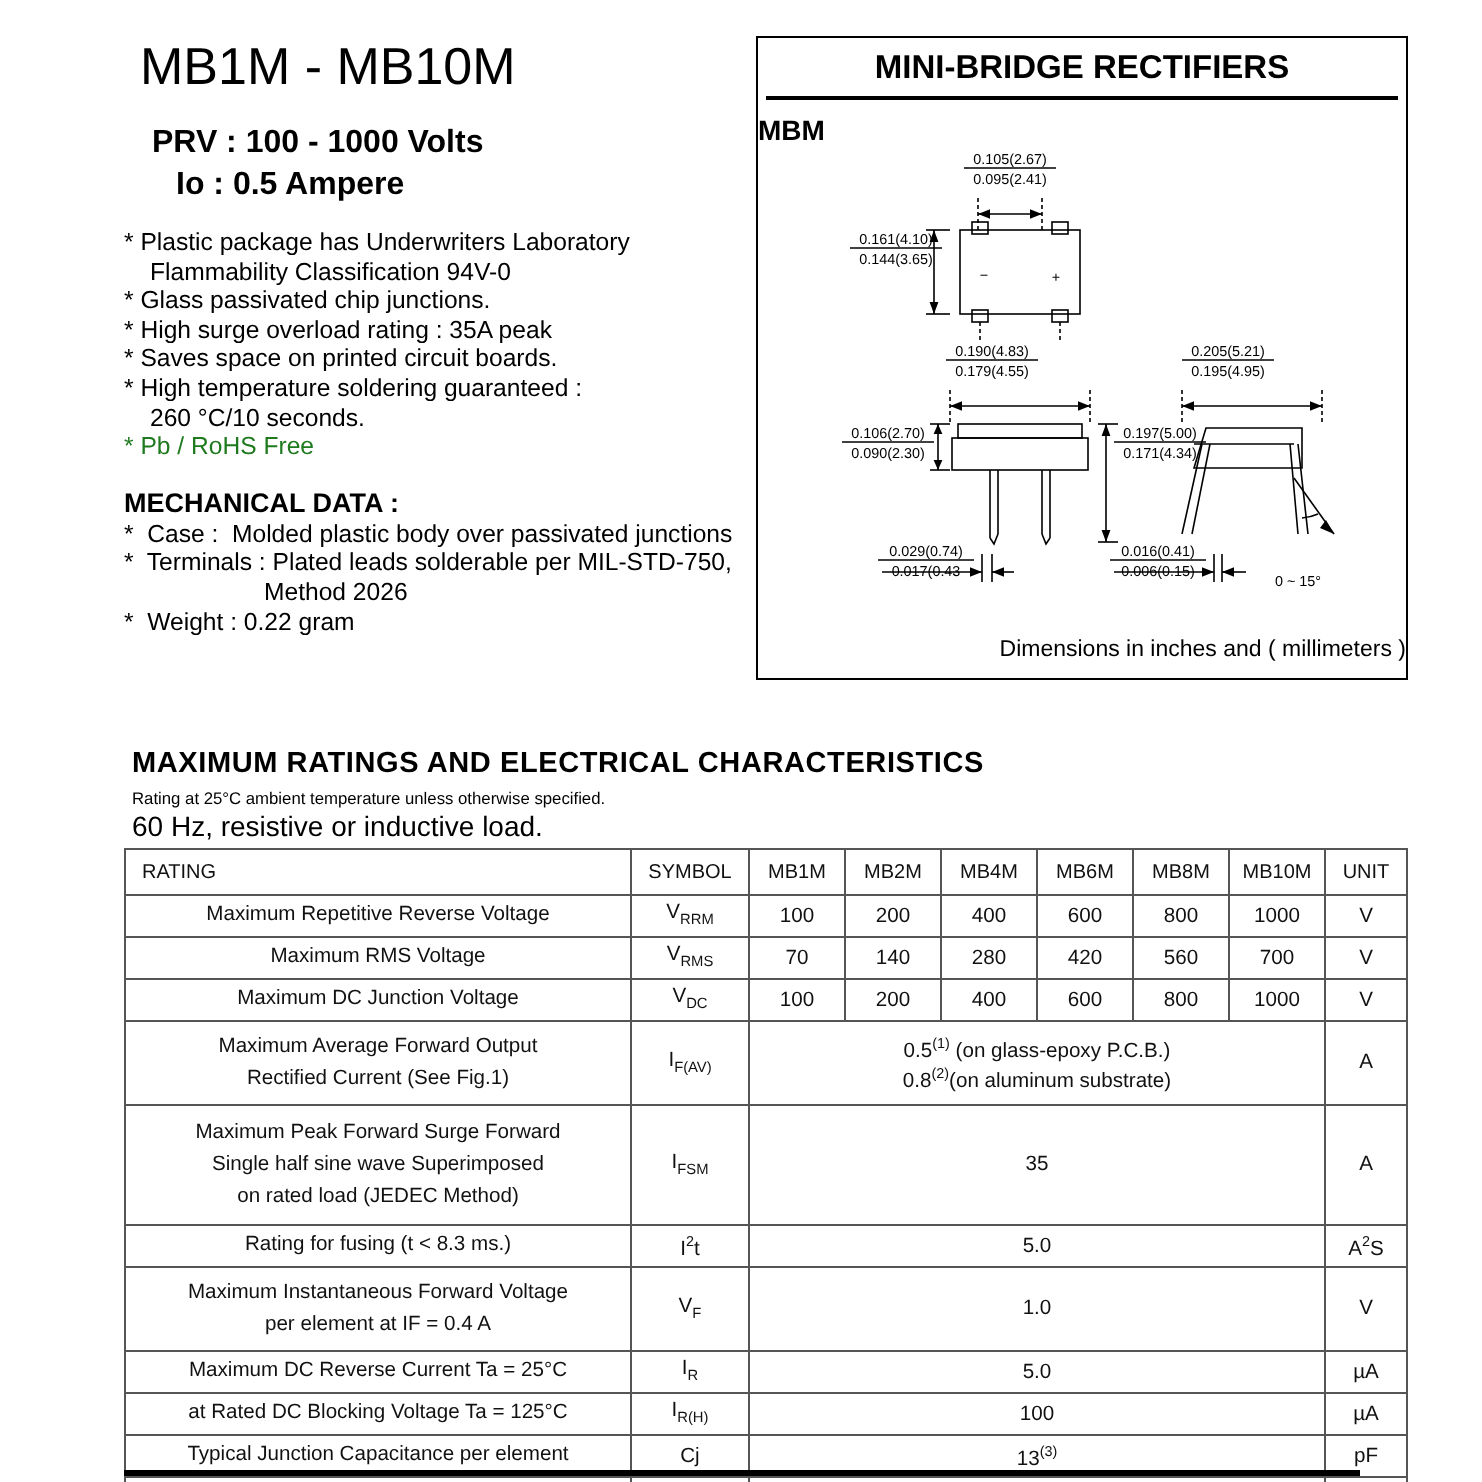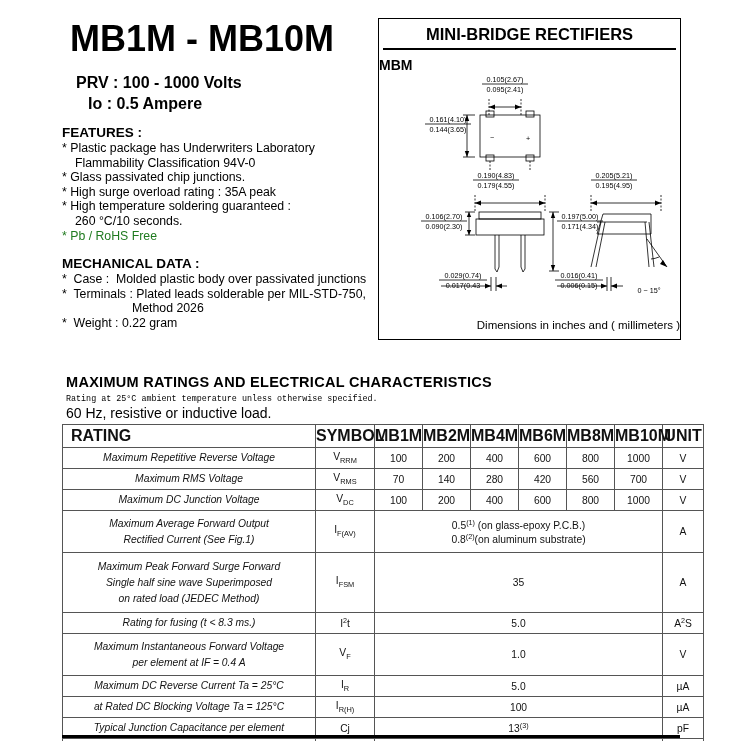--- a/index.html
+++ b/index.html
@@ -4,82 +4,82 @@
 <style>
   html,body{margin:0;padding:0;}
   body{
     width:741px;height:741px;background:#fff;
     font-family:"Liberation Sans", sans-serif;
     color:#000;position:relative;overflow:hidden;
   }
   .page{position:absolute;left:0;top:0;width:741px;height:741px;}
 
   .left-col{position:absolute;left:62px;top:18px;width:310px;}
-  .title{font-size:36px;font-weight:bold;letter-spacing:0px;margin:0 0 14px 8px;}
+  .title{font-size:26px;font-weight:normal;letter-spacing:0px;margin:0 0 14px 8px;}
   .prv{font-size:16px;font-weight:bold;margin:0 0 3px 14px;}
   .io{font-size:16px;font-weight:bold;margin:0 0 12px 26px;}
 
   .sec-head{font-size:13.5px;font-weight:bold;margin:0 0 1px 0;}
   .bullets{margin:0;padding:0;list-style:none;}
   .bullets li{font-size:12.3px;line-height:14.6px;white-space:pre;}
   .ind{padding-left:13px;}
   .green{color:#1f7a1f;}
 
   .mech{margin-top:13px;}
 
   
-  .right-panel{position:absolute;left:378px;top:18px;width:303px;height:322px;
+  .right-panel{position:absolute;left:378px;top:18px;width:326px;height:322px;
     border:1.6px solid #000;box-sizing:border-box;}
   .rp-title{font-size:16.5px;font-weight:bold;text-align:center;margin:6px 0 4px 0;}
   .rp-rule{height:2px;background:#000;margin:0 4px;}
   .rp-mbm{font-size:14px;font-weight:bold;text-align:left;margin:7px 0 0 0;}
   .rp-foot{font-size:11.5px;font-weight:normal;text-align:right;position:absolute;left:0;bottom:8px;width:100%;}
   .dwg{position:absolute;left:0;top:52px;width:301px;height:250px;}
 
   .dim{font-size:7.2px;font-family:"Liberation Sans", sans-serif;fill:#000;}
 
   
   .mrec{position:absolute;left:66px;top:374px;font-size:14.5px;font-weight:bold;letter-spacing:0.3px;}
-  .note1{position:absolute;left:66px;top:394px;font-size:8.4px;font-family:Liberation Mono, monospace;}
+  .note1{position:absolute;left:66px;top:394px;font-size:8.4px;}
   .note2{position:absolute;left:66px;top:405px;font-size:14px;}
 
   table.specs{position:absolute;left:62px;top:424px;width:618px;border-collapse:collapse;
      table-layout:fixed;}
   table.specs td,table.specs th{
      border:1px solid #555;font-size:10.3px;font-weight:normal;
      padding:0 0 0 0;text-align:center;vertical-align:middle;color:#111;}
-  table.specs th{font-weight:bold;font-size:16px;height:22px;}
+  table.specs th{font-weight:normal;font-size:10px;height:22px;}
   .c-rating{width:244px;text-align:left !important;padding-left:8px !important;}
   .c-sym{width:58px;margin-top:23px;}
   .c-part{width:47px;}
   .c-unit{width:40px;}
-  .rating-cell{text-align:left;padding-left:8px;line-height:16px;font-style:italic;}
+  .rating-cell{text-align:left;padding-left:8px;line-height:16px;}
   .rowh1{height:21px;}
   .rowh2{height:42px;}
   .rowh3{height:60px;}
   sub{font-size:7.4px;}
   sup{font-size:7.2px;}
   .tbl-bottom{position:absolute;left:62px;width:618px;height:3px;background:#000;top:735px;}
 </style>
 </head>
 <body>
 
 <div class="page">
 
   <div class="left-col">
     <div class="title">MB1M - MB10M</div>
     <div class="prv">PRV : 100 - 1000 Volts</div>
     <div class="io">Io : 0.5 Ampere</div>
 
-    <div class="sec-head">FEATURES :</div>
     <ul class="bullets">
       <li>* Plastic package has Underwriters Laboratory</li>
       <li class="ind">Flammability Classification 94V-0</li>
       <li>* Glass passivated chip junctions.</li>
       <li>* High surge overload rating : 35A peak</li>
+      <li>* Saves space on printed circuit boards.</li>
       <li>* High temperature soldering guaranteed :</li>
       <li class="ind">260 °C/10 seconds.</li>
       <li class="green">* Pb / RoHS Free</li>
     </ul>
 
     <div class="mech">
       <div class="sec-head">MECHANICAL  DATA :</div>
       <ul class="bullets">
         <li>*  Case :  Molded plastic body over passivated junctions</li>
         <li>*  Terminals : Plated leads solderable per MIL-STD-750,</li>

